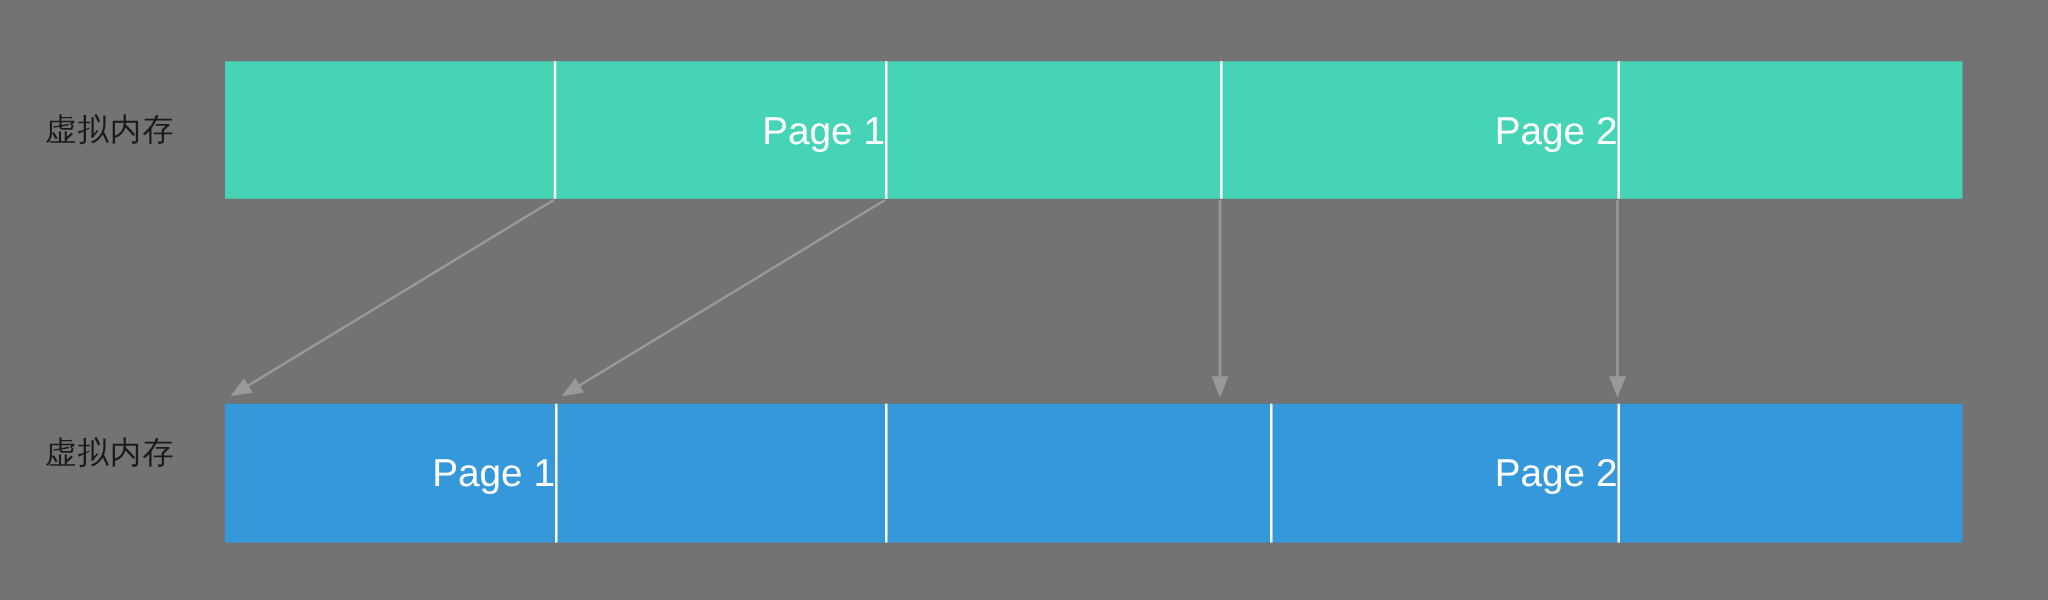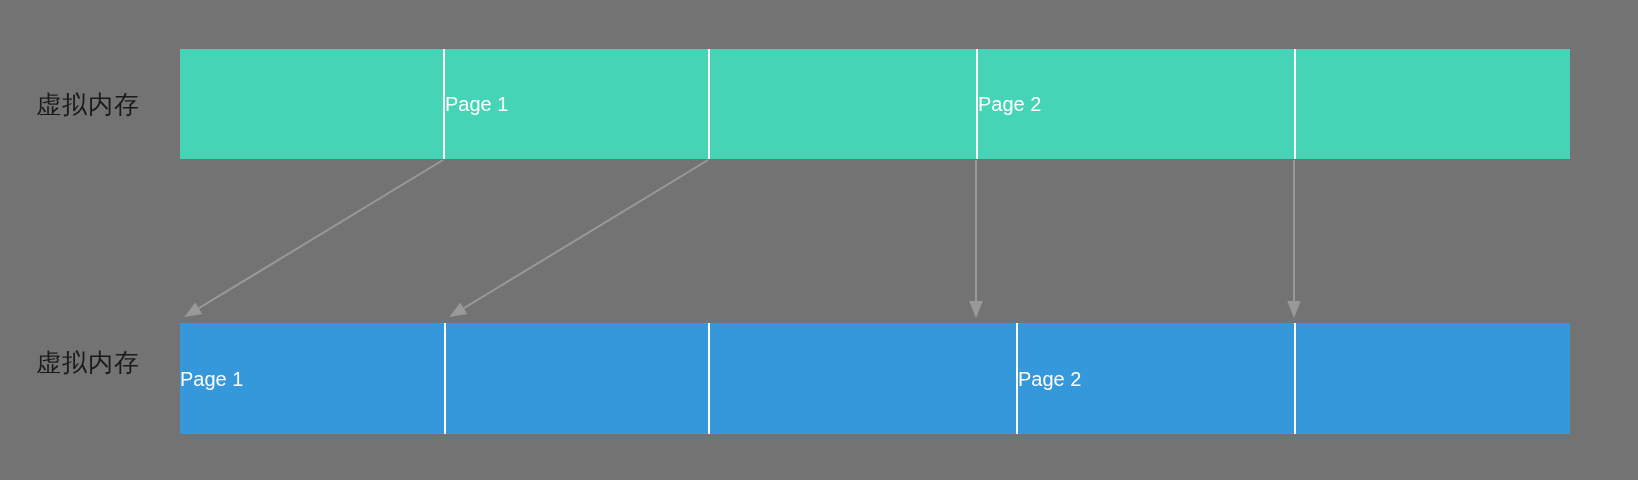--- a/index.html
+++ b/index.html
@@ -48,25 +48,25 @@
   }
   #bar-physical {
     top: 323px;
     height: 111px;
   }
 
   .mem-cell {
     position: relative;
     display: flex;
     align-items: center;
-    justify-content: flex-start;
+    justify-content: flex-end;
     height: 100%;
     box-sizing: border-box;
     color: #ffffff;
-    font-size: 20px;
+    font-size: 31px;
     line-height: 1;
     overflow: hidden;
   }
   .mem-cell + .mem-cell {
     border-left: 2px solid #ffffff;
   }
   #bar-virtual  .mem-cell { background: #45d4b5; }
   #bar-physical .mem-cell { background: #3498db; }
 
   .cell-text {

